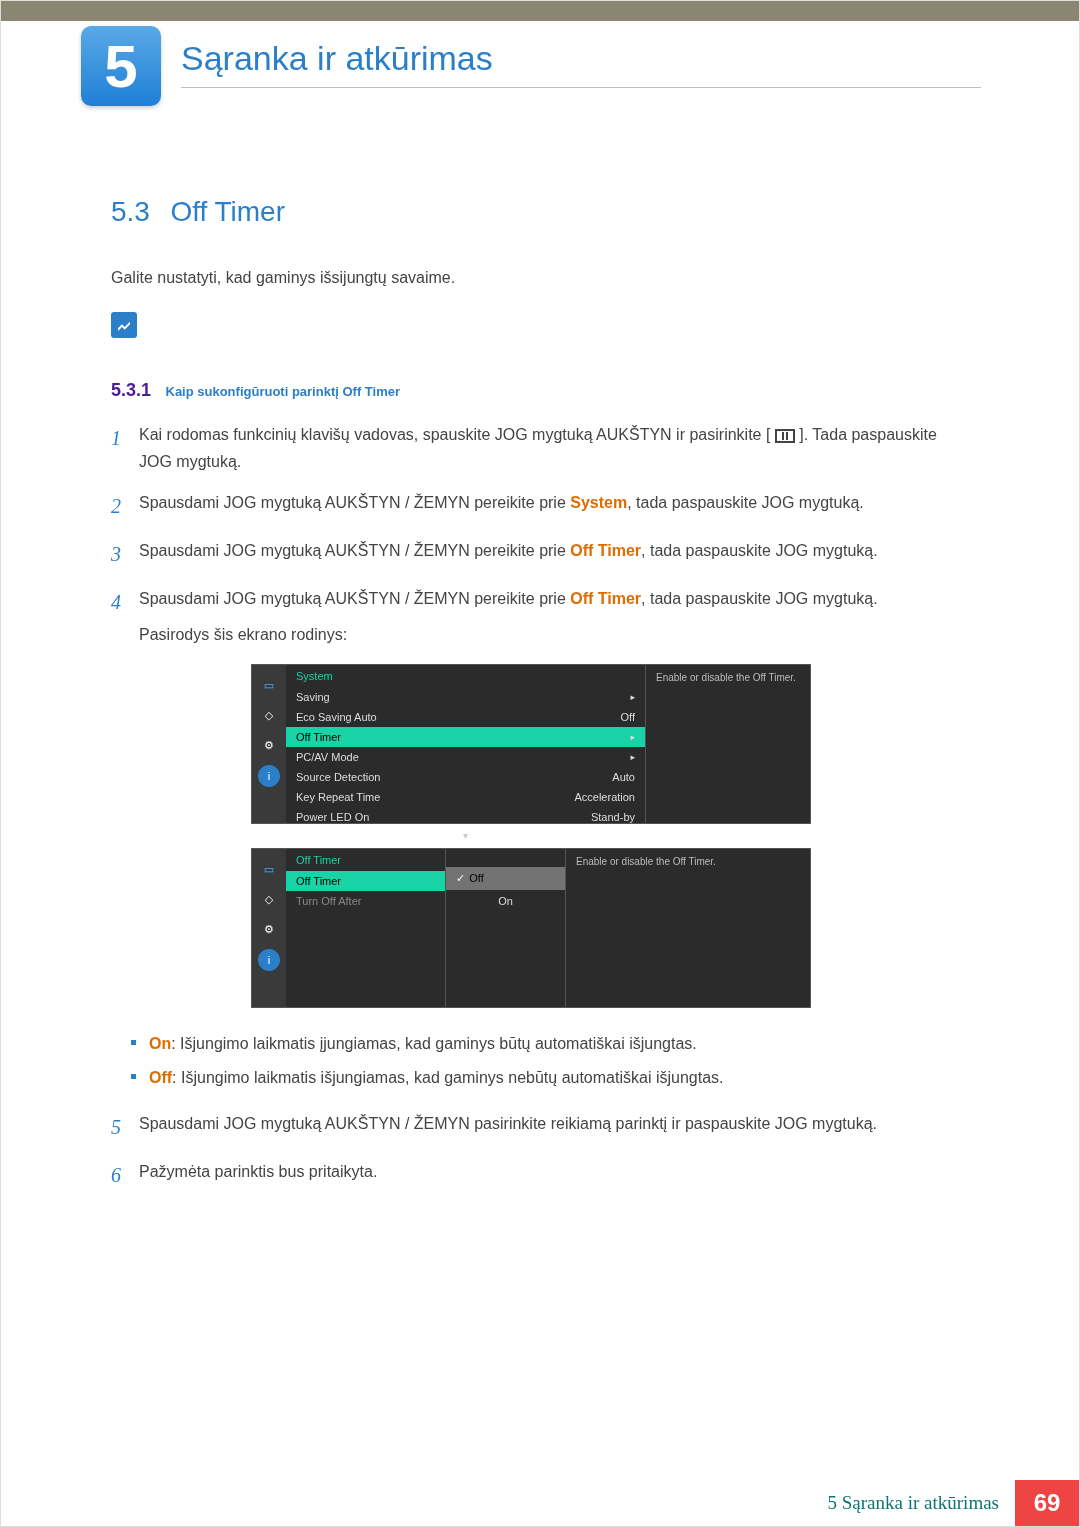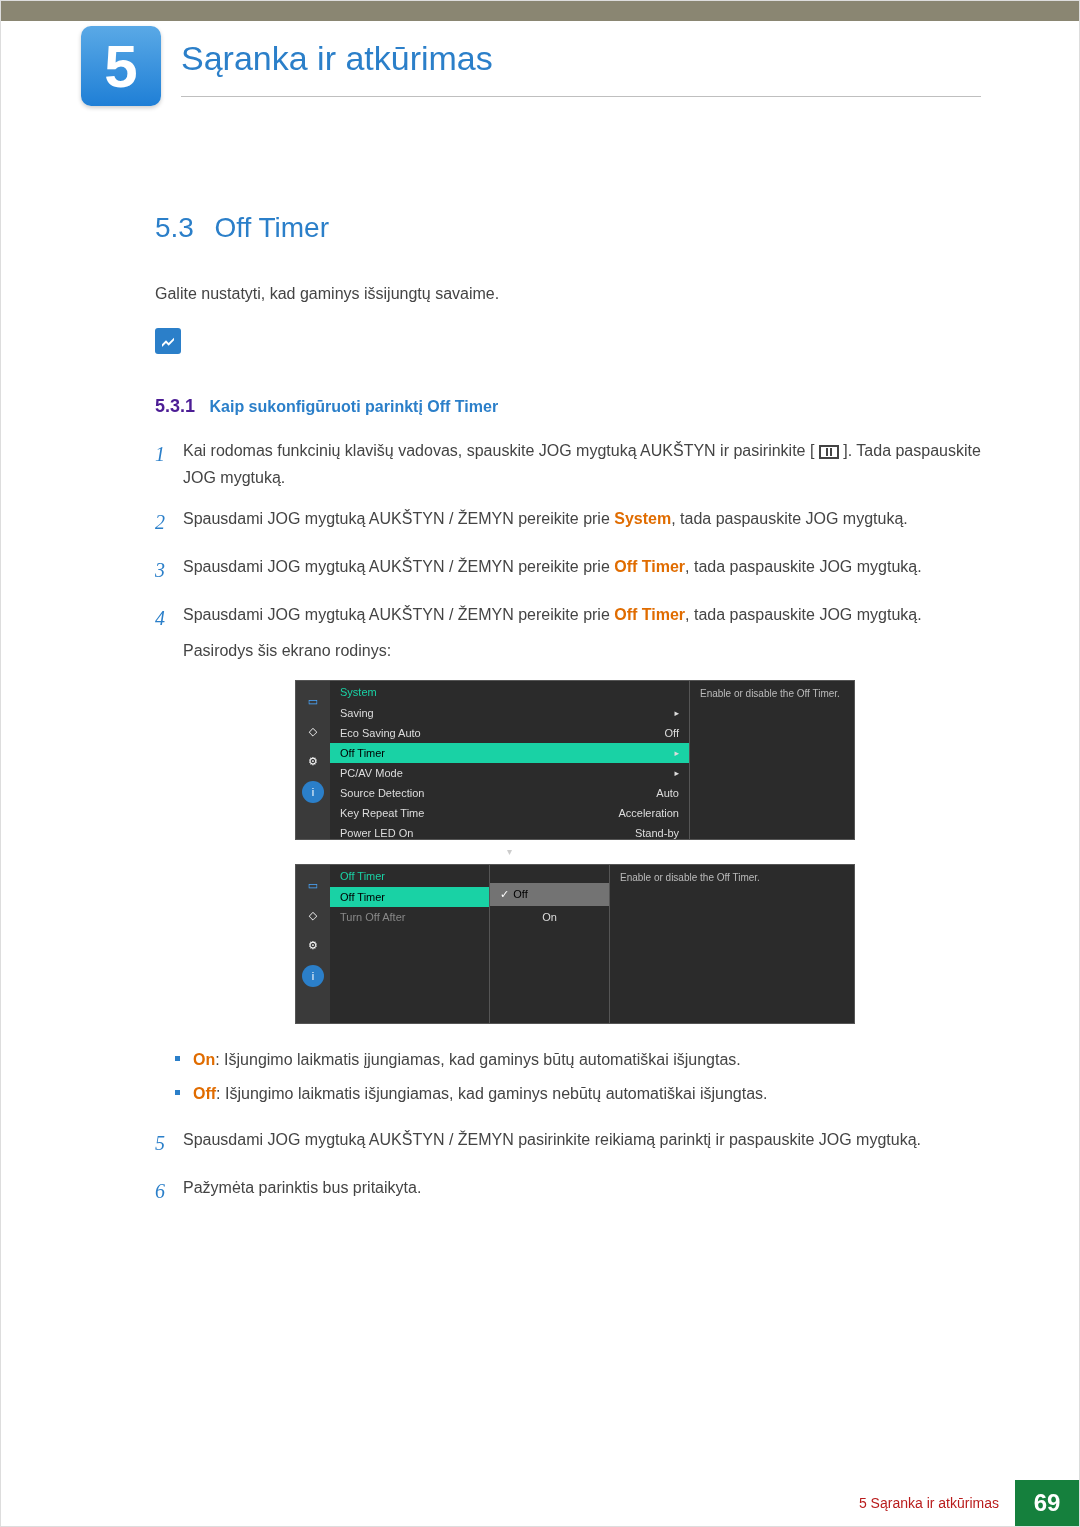--- a/index.html
+++ b/index.html
@@ -40,28 +40,27 @@
     box-shadow: 0 2px 4px rgba(0,0,0,0.2);
   }
   .chapter-title {
     position: absolute;
     left: 180px;
     top: 38px;
     font-size: 34px;
     color: #2b7fc9;
     border-bottom: 1px solid #bfbfbf;
     width: 800px;
-    padding-bottom: 18px;
+    padding-bottom: 9px;
   }
   .content {
     position: absolute;
     left: 110px;
-    top: 211px;
+    top: 195px;
     width: 840px;
-    margin-left: 44px;
   }
   .sec-num {
     font-size: 28px;
     color: #2b7fc9;
     display: inline-block;
     margin-right: 16px;
   }
   .sec-title {
     font-size: 28px;
     color: #2b7fc9;
@@ -88,21 +87,21 @@
     justify-content: center;
     margin-right: 14px;
     flex: none;
   }
   .note-icon svg { width: 16px; height: 16px; fill: #fff; }
   .note-text { font-size: 16px; color: #444; line-height: 1.5; padding-top: 2px;}
   .subsec {
     margin-top: 42px;
   }
   .subsec-num { color: #4c1d95; font-size: 18px; font-weight: bold; }
-  .subsec-title { color: #2b7fc9; font-size: 16px; font-weight: bold; margin-left: 10px;}
+  .subsec-title { color: #2b7fc9; font-size: 13px; font-weight: bold; margin-left: 10px;}
   .steps { margin-top: 20px; }
   .step {
     display: flex;
     margin-bottom: 14px;
     font-size: 16px;
     line-height: 1.7;
     color: #444;
   }
   .step-num {
     width: 28px;
@@ -224,29 +223,30 @@
 
   .footer {
     position: absolute;
     bottom: 0; left: 0; right: 0;
     height: 46px;
     display: flex;
     justify-content: flex-end;
     align-items: stretch;
   }
   .footer-text {
-    color: #b91c1c;
-    font-size: 14px;
+    color: #0f766e;
+    font-size: 19px;
     display: flex;
     align-items: center;
     padding: 0 16px;
+    font-family: Liberation Serif, serif;
   }
   .footer-page {
     width: 64px;
-    background: #15803d;
+    background: #ef4444;
     color: #fff;
     font-size: 24px;
     font-weight: bold;
     display: flex;
     align-items: center;
     justify-content: center;
   }
 </style>
 </head>
 <body>

